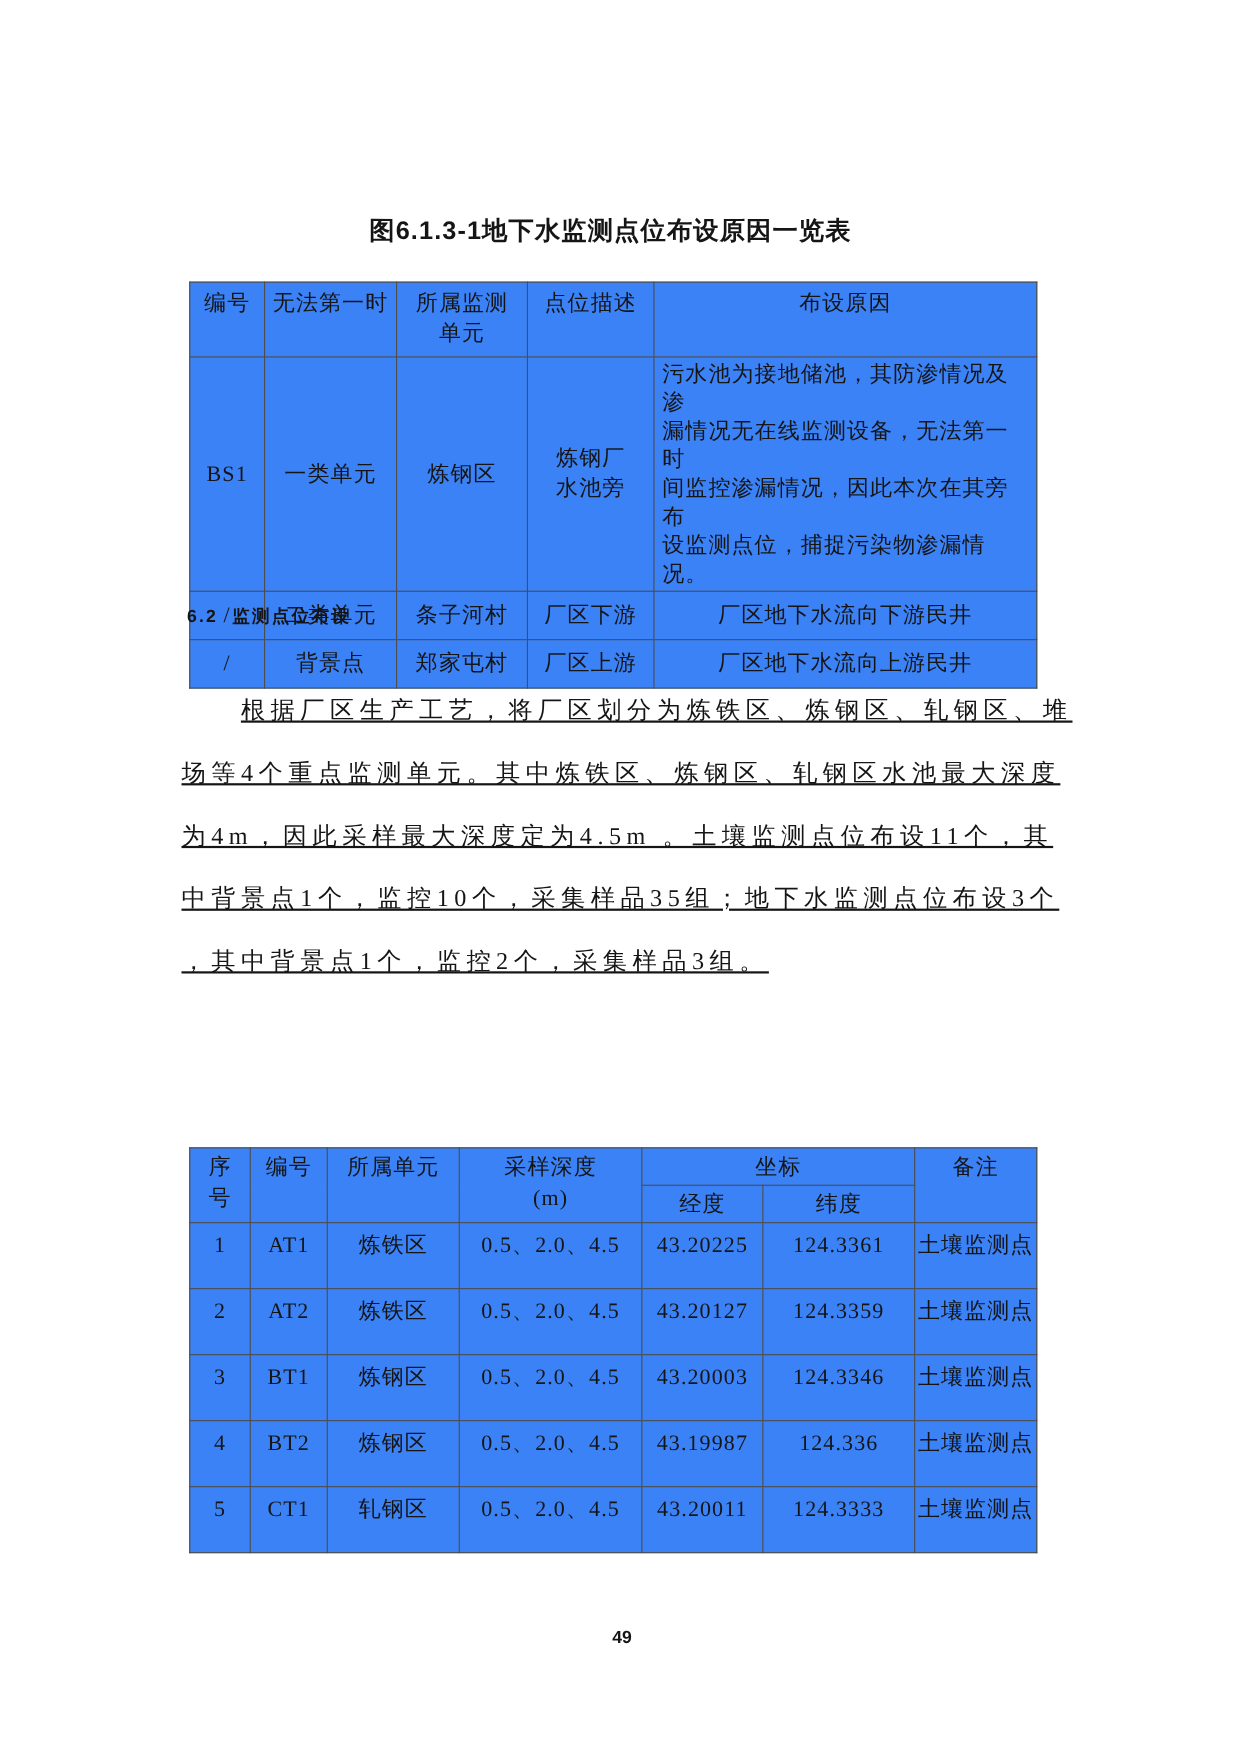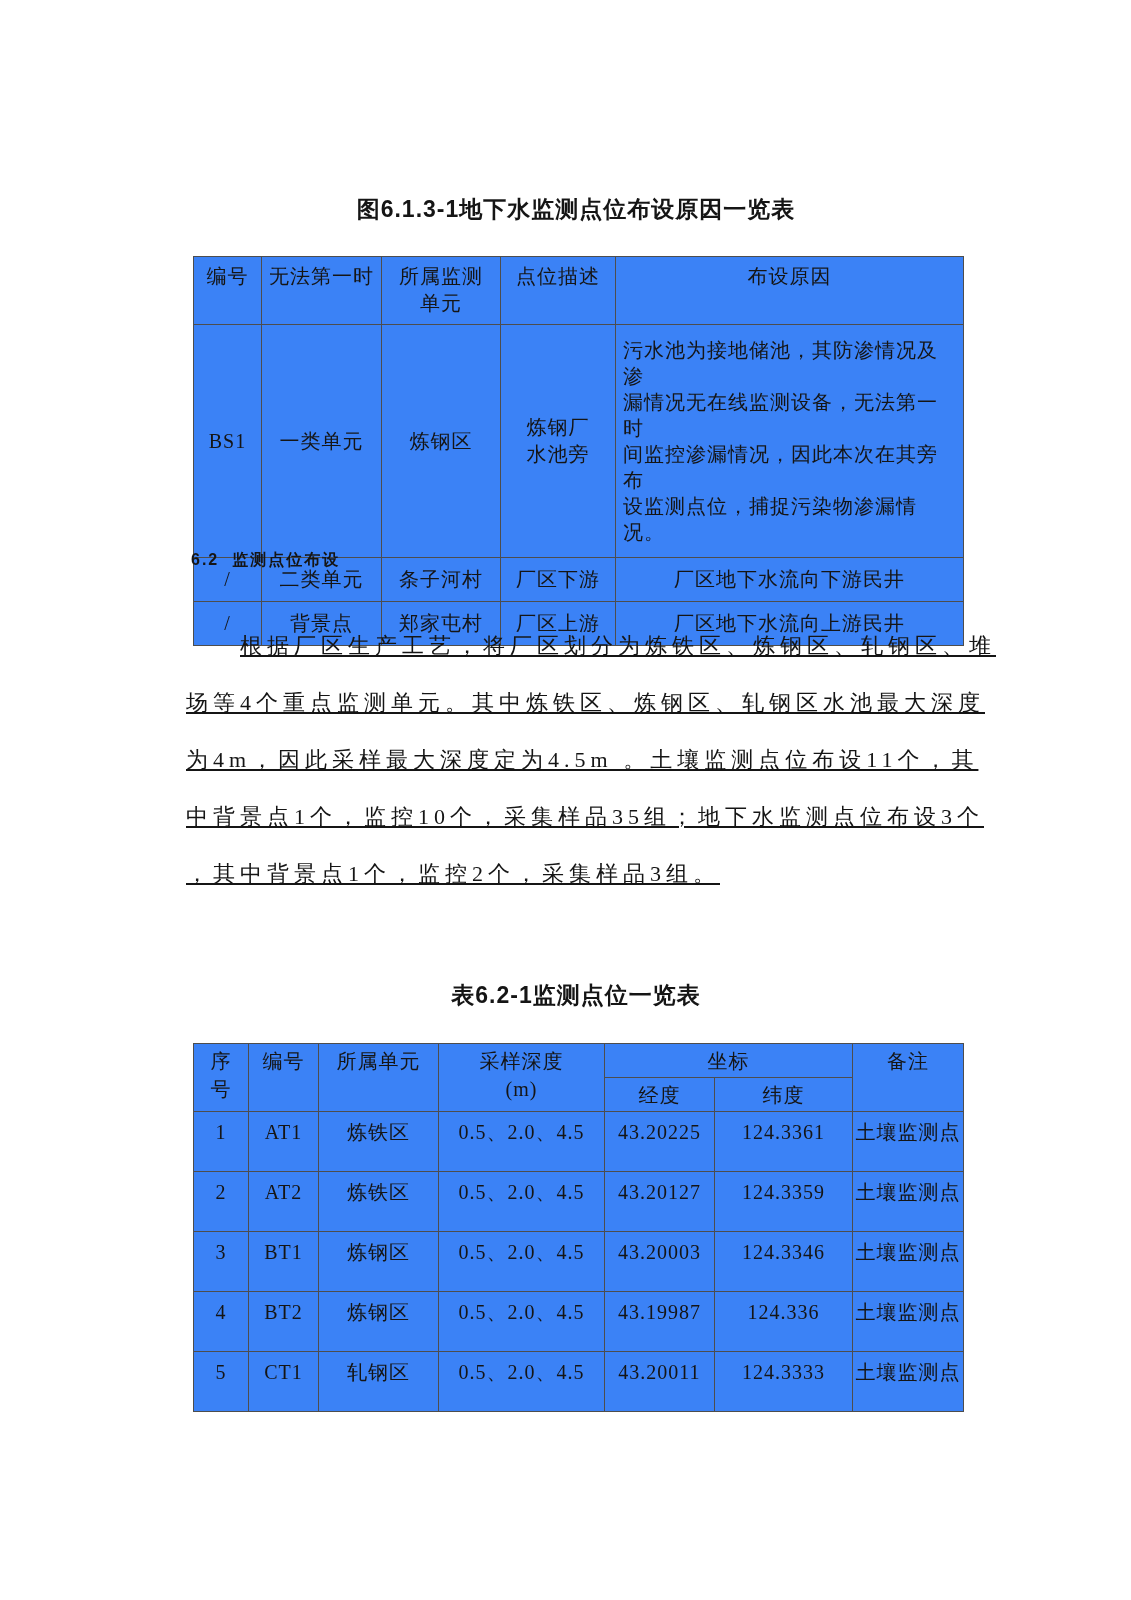--- a/index.html
+++ b/index.html
@@ -1,21 +1,21 @@
 <!DOCTYPE html>
 <html><head>
 <meta charset="utf-8">
 <style>
   html,body { margin:0; padding:0; }
   body {
     width:1131px; height:1600px; background:#ffffff;
     font-family:"Liberation Serif","DejaVu Serif",serif;
     color:#151515;
   }
-  .page { position:relative; width:1069px; height:1600px; background:#fff; overflow:hidden;margin-left:21px; }
+  .page { position:relative; width:1069px; height:1600px; background:#fff; overflow:hidden; }
   .abs { position:absolute; }
 
   
   .tbl-title {
     left:165px; width:780px; text-align:center;
     font-family:"Liberation Sans","DejaVu Sans",sans-serif;
     font-weight:bold; font-size:23px; letter-spacing:1px; white-space:pre;
   }
   #title1 { top:194px; }
   #title2 { top:980px; }
@@ -45,21 +45,21 @@
     border:1px solid #4d4d4d;
     font-weight:normal; font-size:20px; letter-spacing:1px;
     text-align:center; white-space:pre-line; overflow:hidden;
     padding:0;
   }
   
   #table1 th { vertical-align:top; padding-top:6px; line-height:27px; height:61px; }
   #table1 td { vertical-align:middle; line-height:27px; }
   #table1 tr.r-bs1 { height:109px; }
   #table1 tr.r-small { height:44px; }
-  #table1 td.reason-long { text-align:left; padding:12px 7px; line-height:26px; }
+  #table1 td.reason-long { text-align:left; padding:2px 7px; line-height:26px; }
   
   #table2 th { vertical-align:top; padding-top:3px; line-height:28px; height:30px; }
   #table2 td { vertical-align:top; padding-top:8px; line-height:24px; }
   #table2 tr.r-data { height:60px; }
 
   #page-number {
     left:0; top:1481px; width:1131px; text-align:center;
     font-family:"Liberation Sans","DejaVu Sans",sans-serif;
     font-weight:bold; font-size:16px;
   }
@@ -117,21 +117,20 @@
     </table>
 
   <div id="section-heading" class="abs">6.2  监测点位布设</div>
 
   <div id="para1" class="abs body-par">根据厂区生产工艺，将厂区划分为炼铁区、炼钢区、轧钢区、堆
 场等4个重点监测单元。其中炼铁区、炼钢区、轧钢区水池最大深度
 为4m，因此采样最大深度定为4.5m 。土壤监测点位布设11个，其
 中背景点1个，监控10个，采集样品35组；地下水监测点位布设3个
 ，其中背景点1个，监控2个，采集样品3组。</div>
 
-  <div id="title2" class="abs tbl-title">表6.2-1监测点位一览表</div>
 
   <table id="table2" class="abs">
     <colgroup>
       <col style="width:55px">
         <col style="width:70px">
         <col style="width:120px">
         <col style="width:166px">
         <col style="width:110px">
         <col style="width:138px">
         <col style="width:111px">
@@ -192,14 +191,15 @@
       <td>CT1</td>
       <td>轧钢区</td>
       <td>0.5、2.0、4.5</td>
       <td>43.20011</td>
       <td>124.3333</td>
       <td>土壤监测点</td>
     </tr>
   </tbody>
     </table>
 
+  <div id="page-number" class="abs">49</div>
 
 </div>
 
 </body></html>

